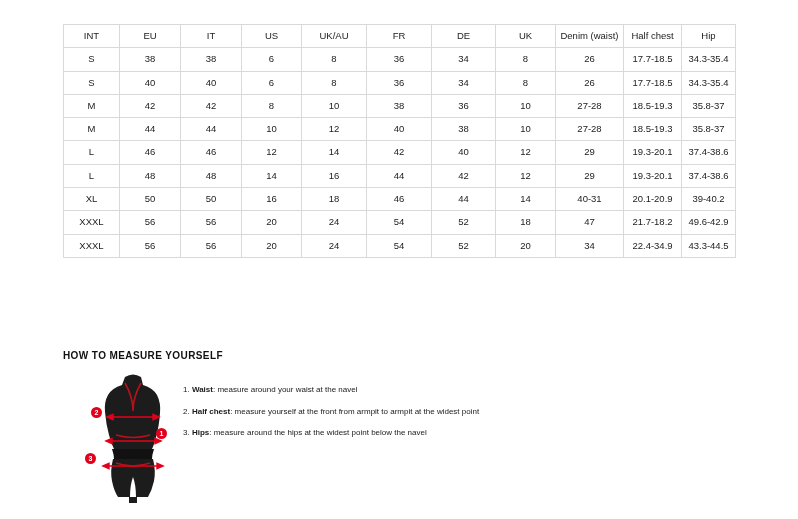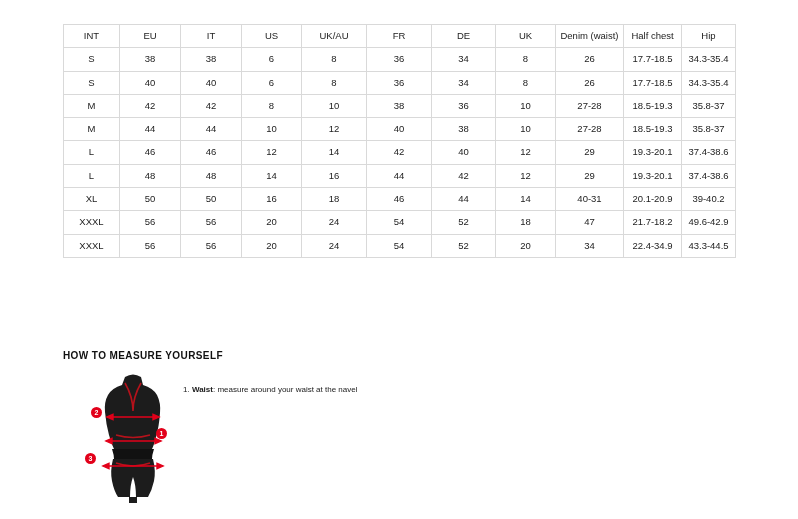--- a/index.html
+++ b/index.html
@@ -315,18 +315,26 @@
         <div class="dot dot1">1</div>
         <div class="dot dot2">2</div>
         <div class="dot dot3">3</div>
       </div>
 
       <div class="notes-col">
         <div class="note">
           <span>1.</span>
           <b>Waist</b><span>: measure around your waist at the navel</span>
         </div>
+        <div class="note">
+          <span>2.</span>
+          <b>Half chest</b><span>: measure yourself at the front from armpit to armpit at the widest point</span>
+        </div>
+        <div class="note">
+          <span>3.</span>
+          <b>Hips</b><span>: measure around the hips at the widest point below the navel</span>
+        </div>
       </div>
 
     </div>
   </div>
 
 </div>
 
 </body></html>

